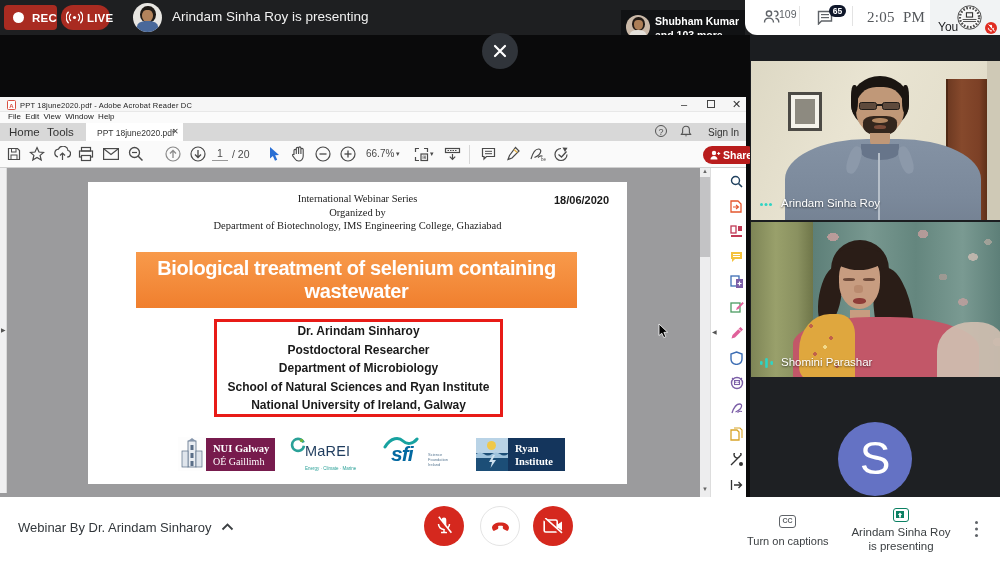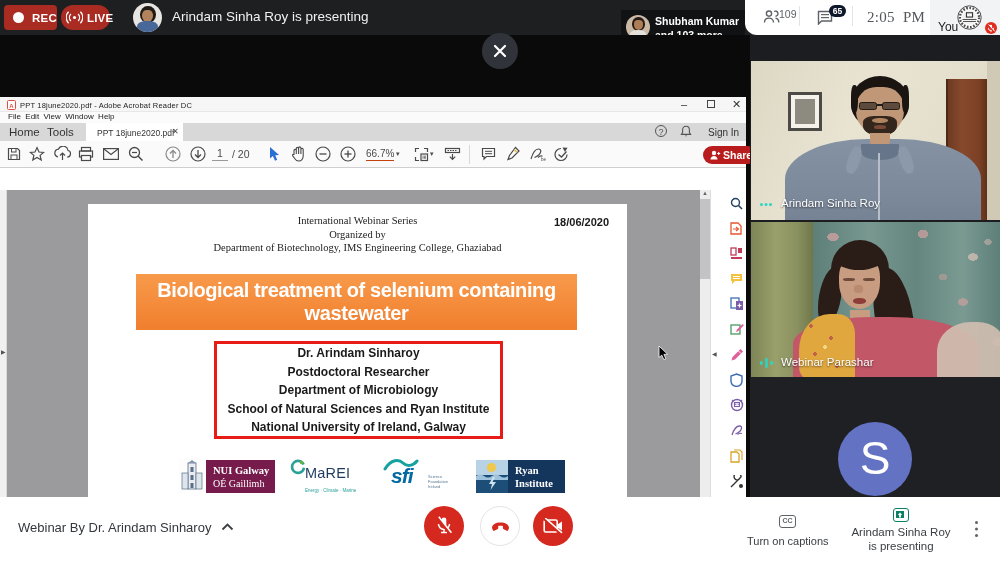--- a/index.html
+++ b/index.html
@@ -172,21 +172,21 @@
           </svg>
         <svg class="abs" style="left:315px;top:5px" width="16" height="16" viewBox="0 0 16 16">
             <circle cx="8" cy="8" r="7" fill="none" stroke="#4a4a4a" stroke-width="1.2"></circle>
             <line x1="4.5" y1="8" x2="11.5" y2="8" stroke="#4a4a4a" stroke-width="1.3"></line>
           </svg>
         <svg class="abs" style="left:340px;top:5px" width="16" height="16" viewBox="0 0 16 16">
             <circle cx="8" cy="8" r="7" fill="none" stroke="#4a4a4a" stroke-width="1.2"></circle>
             <line x1="4.5" y1="8" x2="11.5" y2="8" stroke="#4a4a4a" stroke-width="1.3"></line>
             <line x1="8" y1="4.5" x2="8" y2="11.5" stroke="#4a4a4a" stroke-width="1.3"></line>
           </svg>
-        <div class="abs" style="left:366px;top:7px;font-size:10px;border-bottom:1px solid #c2410c;padding-bottom:1px;">66.7%</div>
+        <div class="abs" style="left:366px;top:7px;font-size:10px;border-bottom:6px solid #c2410c;padding-bottom:15px;">66.7%</div>
         <div class="abs" style="left:396px;top:9px;font-size:7px;">▾</div>
         <svg class="abs" style="left:414px;top:6px" width="15" height="15" viewBox="0 0 15 15">
             <path d="M1.5 5 V1.5 H5 M10 1.5 H13.5 V5 M1.5 10 V13.5 H5" fill="none" stroke="#4a4a4a" stroke-width="1.2"></path>
             <rect x="7" y="7" width="6.5" height="6.5" fill="none" stroke="#4a4a4a" stroke-width="1.2"></rect>
             <text x="8.3" y="12.3" font-size="5" fill="#4a4a4a">⊞</text>
           </svg>
         <div class="abs" style="left:430px;top:9px;font-size:7px;">▾</div>
         <svg class="abs" style="left:444px;top:6px" width="17" height="15" viewBox="0 0 17 15">
             <rect x="1.5" y="1.5" width="14" height="4" fill="none" stroke="#4a4a4a" stroke-width="1.2"></rect>
             <line x1="3.5" y1="3.5" x2="13.5" y2="3.5" stroke="#4a4a4a" stroke-width="1" stroke-dasharray="1.5 1"></line>
@@ -215,21 +215,21 @@
         <div class="abs" style="left:688px;top:5px;width:54px;height:18px;border-radius:9px;background:#b91c1c;margin-left:15px;">
           <svg class="abs" style="left:7px;top:4px" width="11" height="10" viewBox="0 0 11 10">
               <circle cx="4" cy="3" r="2.2" fill="#fff"></circle>
               <path d="M0.5 9.5 c0-2.4 1.6-3.6 3.5-3.6 s3.5 1.2 3.5 3.6 z" fill="#fff"></path>
               <path d="M8.7 2 v3 M7.2 3.5 h3" stroke="#fff" stroke-width="1.1"></path>
             </svg>
           <div class="abs" style="left:20px;top:2.5px;color:#fff;font-size:10.5px;font-weight:bold;">Share</div>
         </div>
       </div>
 
-      <div class="abs" id="pdfarea" style="left:0;top:71px;width:746px;height:329px;background:#9b9b9d;overflow:hidden;margin-top:22px;">
+      <div class="abs" id="pdfarea" style="left:0;top:71px;width:746px;height:329px;background:#9b9b9d;overflow:hidden;">
 
         <div class="abs" style="left:0;top:0;width:7px;height:325px;background:#f0f0f1;border-right:1px solid #d9d9d9;">
           <div class="abs" style="left:1px;top:158px;font-size:6px;color:#555;">▶</div>
         </div>
 
         <div class="abs" id="slide" style="left:88px;top:14px;width:539px;height:302px;background:#fff;">
           <div class="abs" style="left:0;top:10px;width:539px;text-align:center;font-family:'Liberation Serif',serif;font-size:10.5px;color:#222;line-height:13.5px;">International Webinar Series<br>Organized by<br>Department of Biotechnology, IMS Engineering College, Ghaziabad</div>
           <div class="abs" style="left:466px;top:12px;font-size:11px;font-weight:bold;color:#1a1a1a;">18/06/2020</div>
           <div class="abs" style="left:48px;top:70px;width:441px;height:56px;background:linear-gradient(180deg,#f89a4b,#f07f2e);">
             <div class="abs" style="left:0;top:5px;width:441px;text-align:center;color:#fff;font-size:20px;font-weight:bold;line-height:23px;letter-spacing:-.4px;">Biological treatment of selenium containing<br>wastewater</div>
@@ -424,21 +424,21 @@
         radial-gradient(5px 5px at 26px 33px, #f2d98a 40%, transparent 42%),
         #dfa73e;"></div>
 
       <div class="abs" style="left:186px;top:100px;width:68px;height:58px;border-radius:50% 40% 0 0;background:#cfbeb0;opacity:.92;"></div>
 
       <svg class="abs" style="left:9px;top:135px" width="14" height="12" viewBox="0 0 14 12">
           <rect x="0" y="4" width="2.6" height="4" rx="1.3" fill="#2fd4c3"></rect>
           <rect x="5.2" y="1" width="2.6" height="10" rx="1.3" fill="#2fd4c3"></rect>
           <rect x="10.4" y="4" width="2.6" height="4" rx="1.3" fill="#2fd4c3"></rect>
         </svg>
-      <div class="abs" style="left:30px;top:134px;color:#fff;font-size:11.5px;text-shadow:0 1px 2px rgba(0,0,0,.6);">Webinar Parashar</div>
+      <div class="abs" style="left:30px;top:134px;color:#fff;font-size:11.5px;text-shadow:0 1px 2px rgba(0,0,0,.6);">Shomini Parashar</div>
     </div>
     <div class="abs" id="tile3" style="left:0px;top:342px;width:250px;height:120px;background:#1e2023;">
       <div class="abs" style="left:88px;top:45px;width:74px;height:74px;border-radius:50%;background:#6472c4;color:#fff;font-size:46px;text-align:center;line-height:72px;">S</div>
     </div>
   </div>
 
   <div class="abs" style="left:0;top:497px;width:1000px;height:65px;background:#fff;">
     <div class="abs" style="left:18px;top:23px;font-size:13px;color:#33383c;">Webinar By Dr. Arindam Sinharoy</div>
     <svg class="abs" style="left:221px;top:26px;" width="13" height="8" viewBox="0 0 13 8">
         <path d="M1.5 6.5 L6.5 1.5 L11.5 6.5" stroke="#3c4043" stroke-width="1.8" fill="none"></path>

